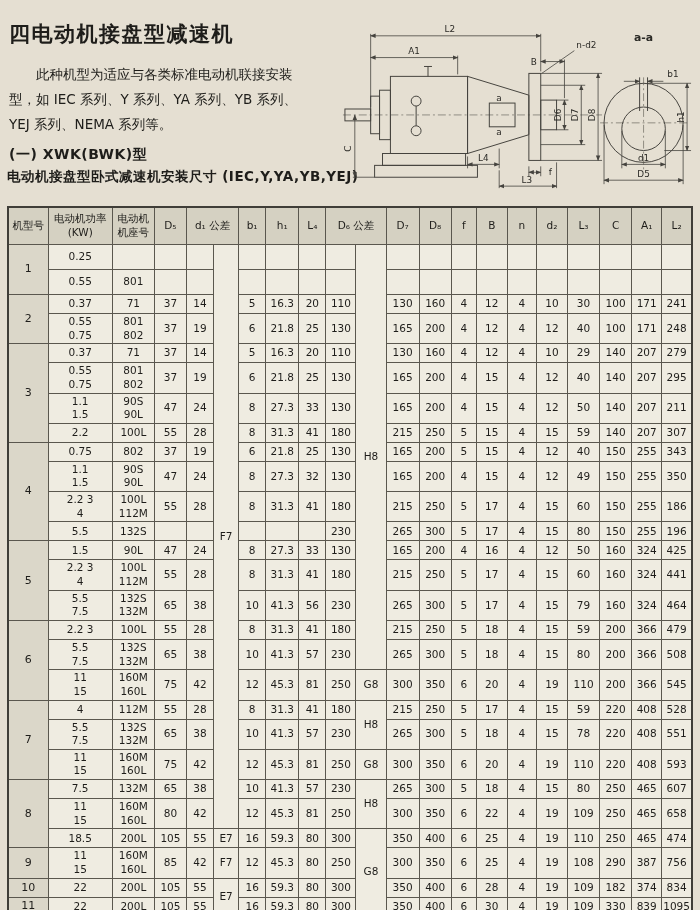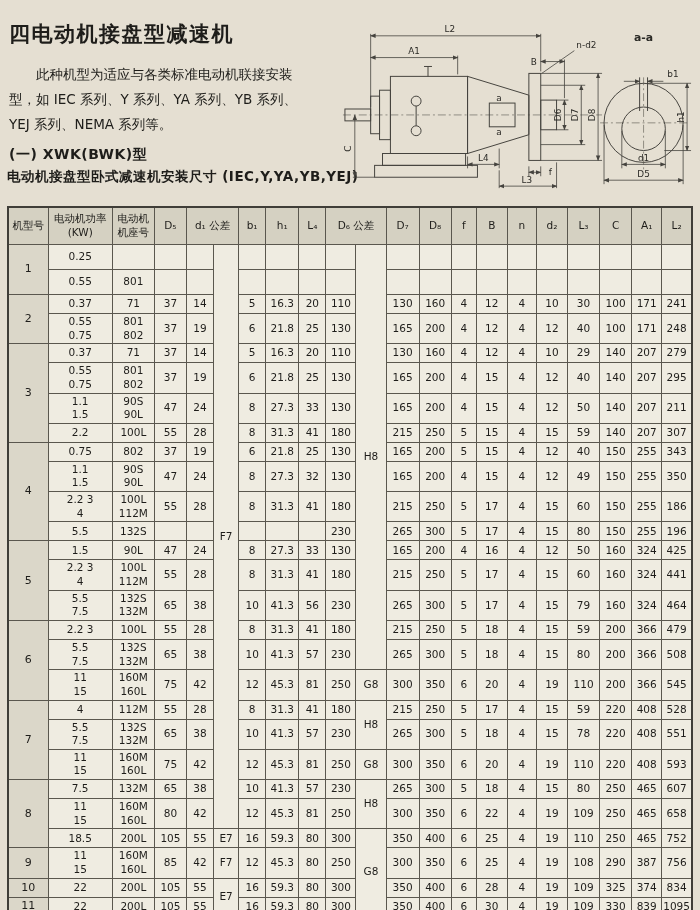--- a/index.html
+++ b/index.html
@@ -726,21 +726,21 @@
           <td class="tol" rowspan="4">G8</td>
           <td>350</td>
           <td>400</td>
           <td>6</td>
           <td>25</td>
           <td>4</td>
           <td>19</td>
           <td>110</td>
           <td>250</td>
           <td>465</td>
-          <td>752</td>
+          <td>474</td>
         </tr>
         <tr>
           <td class="model">9</td>
           <td>11
 15</td>
           <td>160M
 160L</td>
           <td>85</td>
           <td>42</td>
           <td class="tol">F7</td>
@@ -770,21 +770,21 @@
           <td>59.3</td>
           <td>80</td>
           <td>300</td>
           <td>350</td>
           <td>400</td>
           <td>6</td>
           <td>28</td>
           <td>4</td>
           <td>19</td>
           <td>109</td>
-          <td>325</td>
+          <td>182</td>
           <td>374</td>
           <td>834</td>
         </tr>
         <tr>
           <td class="model">11</td>
           <td>22</td>
           <td>200L</td>
           <td>105</td>
           <td>55</td>
           <td>16</td>

